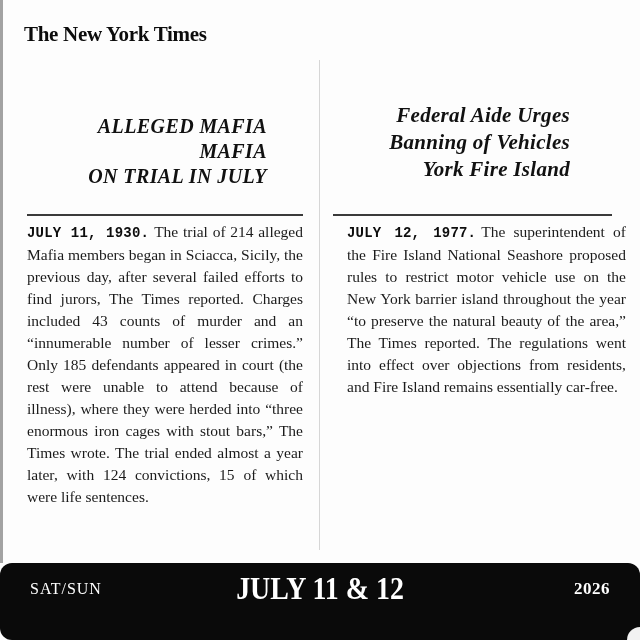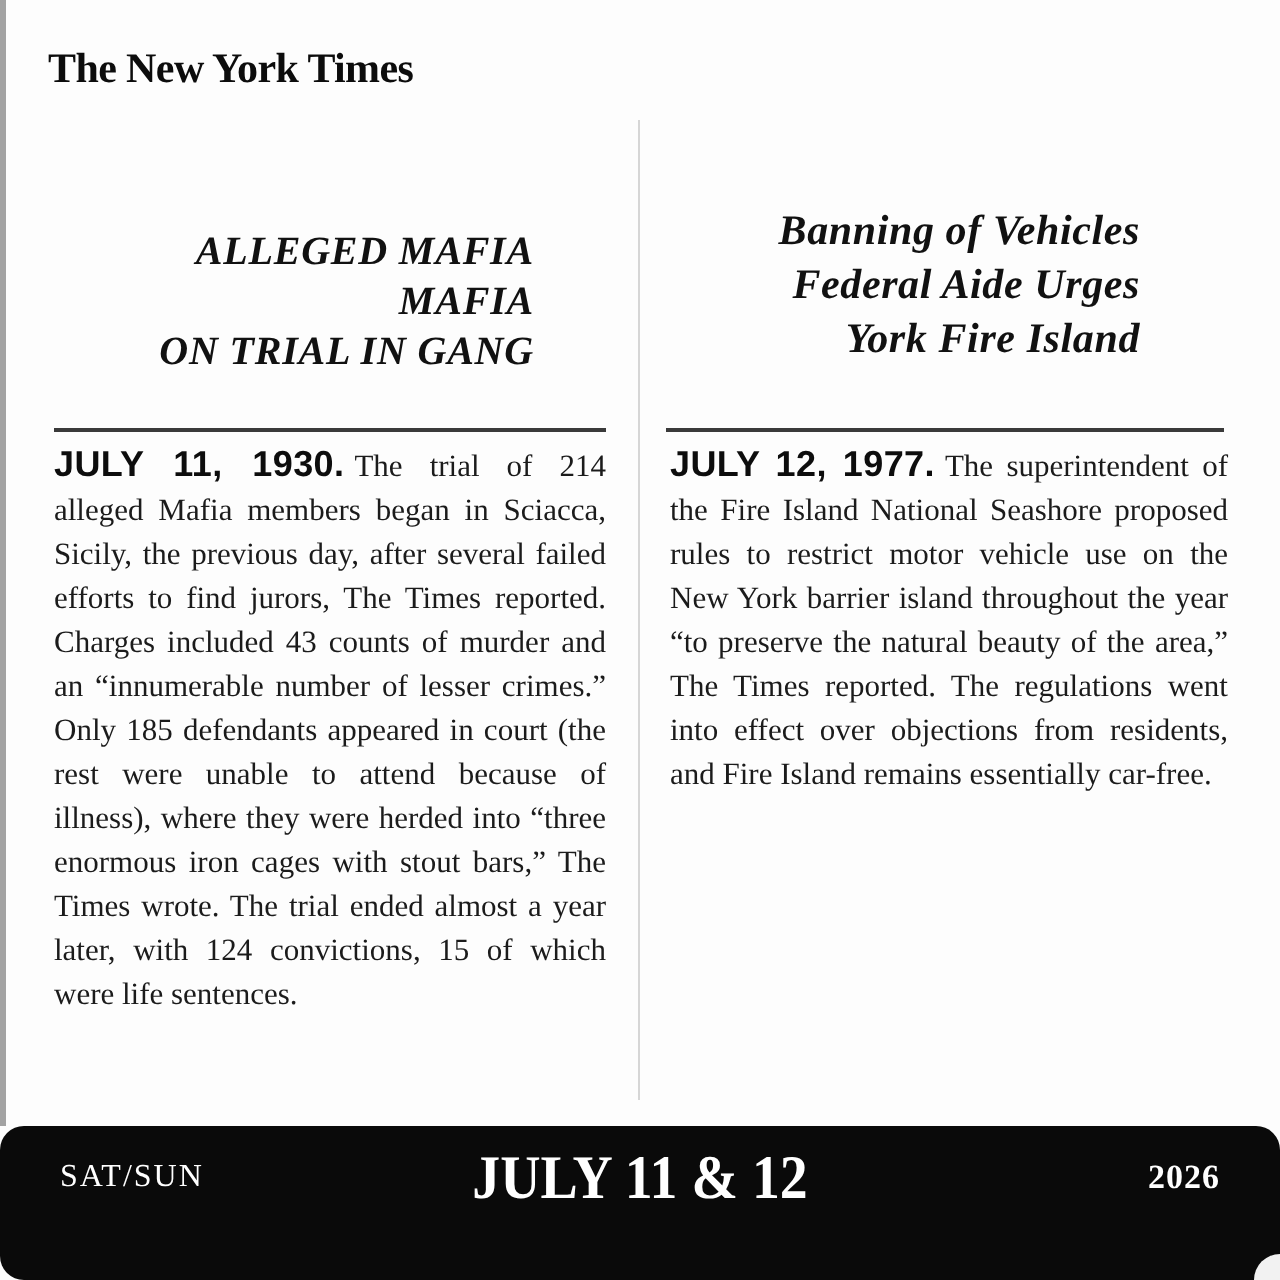--- a/index.html
+++ b/index.html
@@ -51,25 +51,25 @@
   }
   .rule-left{left:27px;width:276px;}
   .rule-right{left:333px;width:279px;}
   .article-body{
     position:absolute;top:221px;
     font-size:15.5px;line-height:22px;
     text-align:justify;
     margin:0;
   }
   .body-left{left:27px;width:276px;}
-  .body-right{left:335px;width:279px;}
+  .body-right{left:347px;width:279px;}
   .date-label{
-    font-family:Liberation Sans, sans-serif;
+    font-family:Liberation Mono, monospace;
     font-weight:bold;
-    font-size:18px;
+    font-size:14px;
     letter-spacing:0.2px;
     margin-right:5px;
     color:#0d0d0d;
   }
   .footer{
     position:absolute;left:0;bottom:0;width:640px;height:77px;
     background:var(--footer-bg,#0a0a0a);
     color:var(--footer-text,#ffffff);
     border-radius:12px;
   }
@@ -110,26 +110,26 @@
   <div class="left-edge"></div>
 
   <header class="masthead">
     <span>The New York Times</span>
   </header>
 
   <div class="divider"></div>
 
   <div class="headline headline-left">
     <div>ALLEGED MAFIA MAFIA</div>
-    <div>ON TRIAL IN GANG</div>
+    <div>ON TRIAL IN JULY</div>
   </div>
 
   <div class="headline headline-right">
+    <div>Federal Aide Urges</div>
     <div>Banning of Vehicles</div>
-    <div>Federal Aide Urges</div>
     <div>York Fire Island</div>
   </div>
 
   <div class="rule rule-left"></div>
   <div class="rule rule-right"></div>
 
   <p class="article-body body-left"><span class="date-label">JULY 11, 1930.</span><span>The trial of 214 alleged Mafia members began in Sciacca, Sicily, the previous day, after several failed efforts to find jurors, The Times reported. Charges included 43 counts of murder and an “innumerable number of lesser crimes.” Only 185 defendants appeared in court (the rest were unable to attend because of illness), where they were herded into “three enormous iron cages with stout bars,” The Times wrote. The trial ended almost a year later, with 124 convictions, 15 of which were life sentences.</span></p>
 
   <p class="article-body body-right"><span class="date-label">JULY 12, 1977.</span><span>The superintendent of the Fire Island National Seashore proposed rules to restrict motor vehicle use on the New York barrier island throughout the year “to preserve the natural beauty of the area,” The Times reported. The regulations went into effect over objections from residents, and Fire Island remains essentially car-free.</span></p>
 

